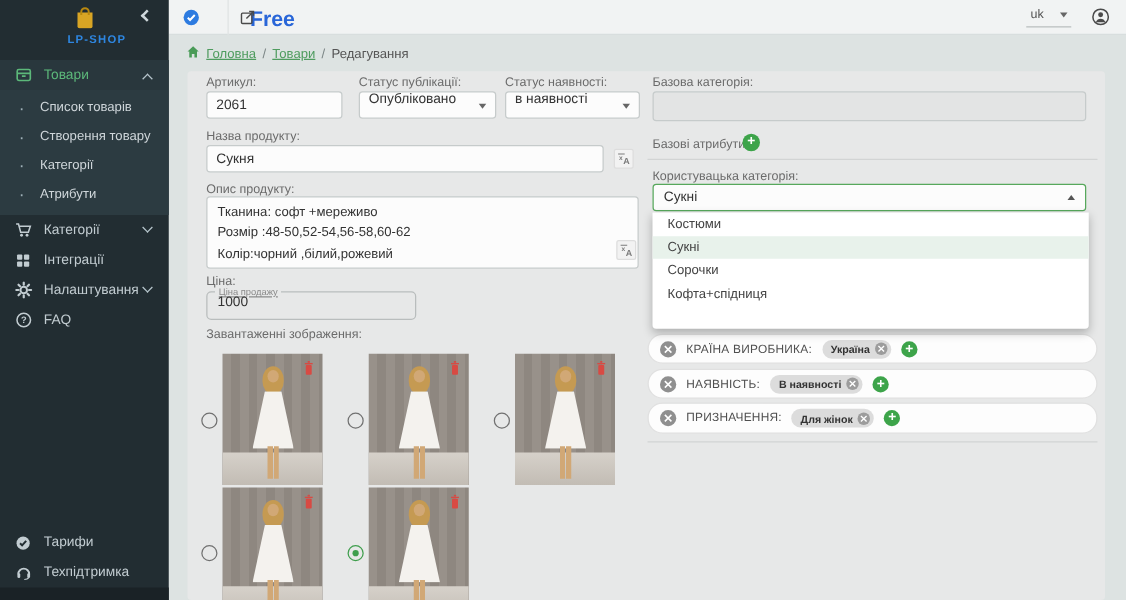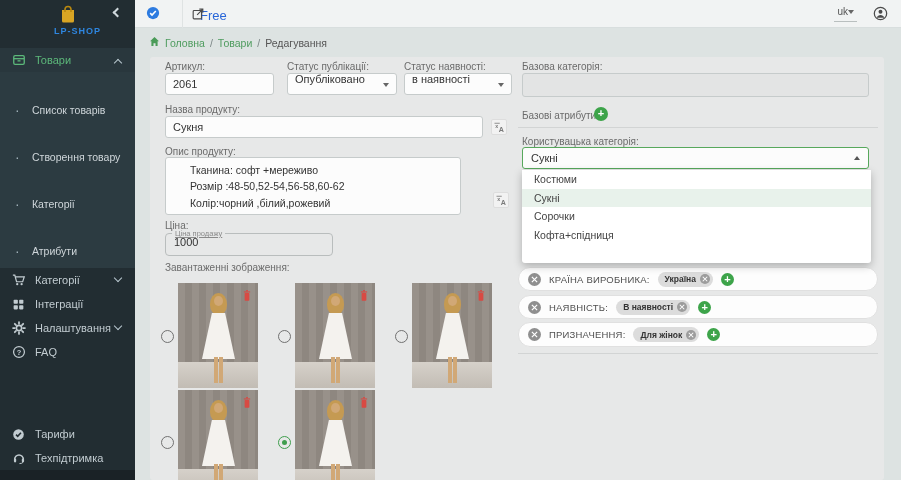--- a/index.html
+++ b/index.html
@@ -9,54 +9,54 @@
   
   .sidebar { position:absolute; left:0; top:0; width:135px; height:480px; background:#222d32; z-index:20; }
   .logo-area { position:relative; height:48px; }
   .logo-bag { position:absolute; left:58px; top:5px; }
   .logo-text { position:absolute; left:0; top:26px; width:155px; text-align:center; font-size:9px; font-weight:bold; letter-spacing:1px; color:#2e86e0; }
   .collapse-chev { position:absolute; right:14px; top:9px; width:7px; height:7px; border-left:2px solid #cfd8dc; border-bottom:2px solid #cfd8dc; transform:rotate(45deg); }
   .menu-item { position:relative; height:24px; display:flex; align-items:center; padding-left:12px; gap:9px; color:#c2ccd1; font-size:11px; cursor:pointer; }
   .menu-item .mi-icon { width:14px; height:14px; flex:0 0 14px; display:flex; align-items:center; }
   .menu-item.active-header { background:#29373d; color:#5cb87a; }
   .submenu { background:#2c3b41; padding:2px 0 6px 0; }
-  .submenu-item { height:23px; display:flex; align-items:center; padding-left:32px; color:#cfd6da; font-size:10.5px; cursor:pointer; position:relative;margin-top:24px; }
+  .submenu-item { height:23px; display:flex; align-items:center; padding-left:32px; color:#cfd6da; font-size:10.5px; cursor:pointer; position:relative; }
   .submenu-item::before { content:"·"; position:absolute; left:15px; font-size:14px; color:#9fb0b8; }
   .chev { width:6px; height:6px; border-right:1.6px solid #b8c7ce; border-bottom:1.6px solid #b8c7ce; display:inline-block; }
   .chev.up { transform:rotate(-135deg); margin-top:3px; }
   .chev.down { transform:rotate(45deg); margin-top:-2px; }
   .menu-chev { position:absolute; right:14px; top:9px; }
   .sidebar-bottom { position:absolute; left:0; bottom:10px; width:135px; }
   .sidebar-footer { position:absolute; left:0; bottom:0; width:135px; height:10px; background:#1a2226; }
 
   
   .topbar { position:absolute; left:135px; top:0; width:766px; height:28px; background:#f1f3f3; border-bottom:1px solid #d8dede; z-index:10; }
   .free-badge { position:absolute; left:11px; top:6px; display:flex; align-items:center; gap:4px; cursor:pointer; }
-  .free-label { font-size:13px; font-weight:normal; color:#2966d8;padding-left:36px; }
+  .free-label { font-size:17px; font-weight:bold; color:#2966d8;padding-left:36px; }
   .tb-divider { position:absolute; left:47px; top:0; width:1px; height:28px; background:#dfe3e3; }
   .ext-btn { position:absolute; left:56px; top:7px; width:14px; height:14px; cursor:pointer; }
-  .lang-select { position:absolute; right:44px; top:6px; display:flex; align-items:center; gap:0; font-size:10px; color:#555; border-bottom:1px solid #b9bfbf; padding:0 3px 4px 3px; cursor:pointer; }
+  .lang-select { position:absolute; right:44px; top:6px; display:flex; align-items:center; gap:13px; font-size:10px; color:#555; border-bottom:1px solid #b9bfbf; padding:0 3px 4px 3px; cursor:pointer; }
   .caret-down { width:0; height:0; border-left:3.5px solid transparent; border-right:3.5px solid transparent; border-top:4px solid #666; }
   .caret-up { width:0; height:0; border-left:3.5px solid transparent; border-right:3.5px solid transparent; border-bottom:4px solid #555; }
   .user-btn { position:absolute; right:13px; top:6px; width:15px; height:15px; cursor:pointer; }
 
   
   .content { position:absolute; left:135px; top:28px; width:766px; height:452px; background:#dde3e2; }
   .breadcrumb { position:absolute; left:14px; top:8px; display:flex; align-items:center; gap:5px; font-size:10.5px; }
-  .crumb-link { color:#4f9c5f; cursor:pointer; }
+  .crumb-link { color:#4f9c5f; text-decoration:underline; cursor:pointer; }
   .crumb-sep { color:#7b8585; }
   .crumb-current { color:#555; }
 
   .card { position:absolute; left:15px; top:29px; width:734px; height:423px; background:#e7e8e8; border-radius:3px; overflow:hidden; }
 
   .field-label { position:absolute; font-size:10px; color:#6b6b6b; white-space:nowrap; }
   .tinput { position:absolute; height:22px; background:#fcfcfc; border:1px solid #c6cbcb; border-radius:3px; font-size:11px; color:#333; padding:0 7px; font-family:"Liberation Sans",sans-serif; }
   .tselect { position:absolute; height:22px; background:#fcfcfc; border:1px solid #c6cbcb; border-radius:3px; font-size:11px; color:#333; padding:0 18px 11px 7px; display:flex; align-items:center; cursor:pointer; }
   .tselect .caret-down { position:absolute; right:7px; top:9px; }
-  .desc-box { position:absolute; left:15px; top:100px; width:296px; height:58px; background:#fcfcfc; border:1px solid #c6cbcb; border-radius:3px; font-size:10.5px; line-height:1.55; color:#333; padding:4px 24px; white-space:pre-line; overflow:hidden; }
+  .desc-box { position:absolute; left:15px; top:100px; width:346px; height:58px; background:#fcfcfc; border:1px solid #c6cbcb; border-radius:3px; font-size:10.5px; line-height:1.55; color:#333; padding:4px 8px; white-space:pre-line; overflow:hidden; }
   .translate-btn { position:absolute; width:16px; height:16px; background:#f2f2f2; border:1px solid #ddd; border-radius:2px; display:flex; align-items:center; justify-content:center; cursor:pointer; }
 
   fieldset.price-fs { position:absolute; height:27px; border:1px solid #b9bdbd; border-radius:4px; background:transparent; }
   fieldset.price-fs legend { font-size:7.5px; color:#8a8a8a; margin-left:6px; padding:0 3px;text-decoration:underline; }
   fieldset.price-fs .fs-value { font-size:11px; color:#333; padding-left:8px; margin-top:-2px; }
 
   .radio { position:absolute; width:13px; height:13px; border:1.5px solid #717171; border-radius:50%; background:transparent; cursor:pointer; }
   .radio.checked { border-color:#3f9e4d; }
   .radio.checked::after { content:""; position:absolute; left:2.5px; top:2.5px; width:5px; height:5px; border-radius:50%; background:#3f9e4d; }
 

